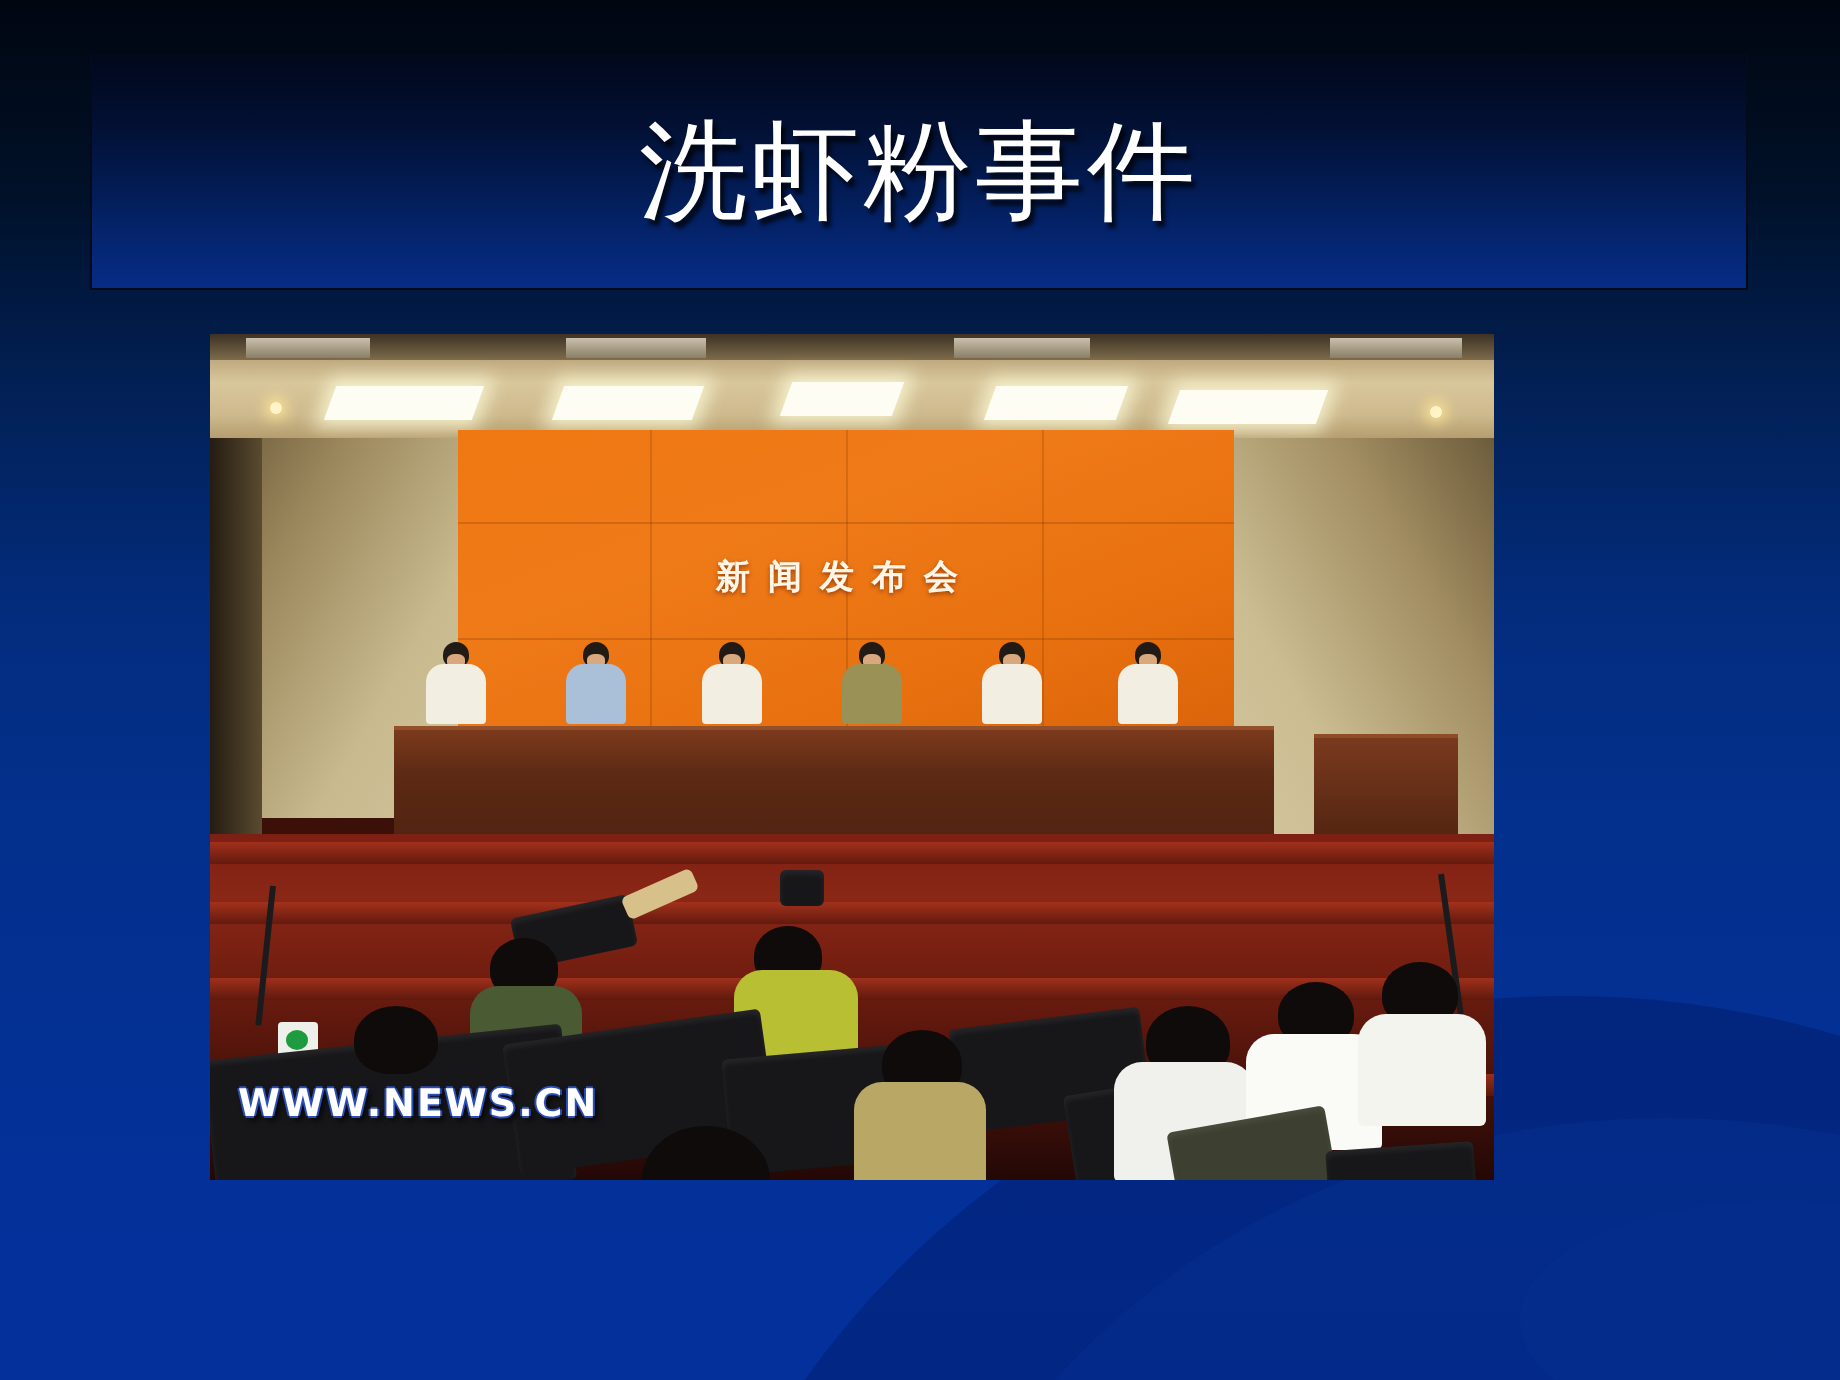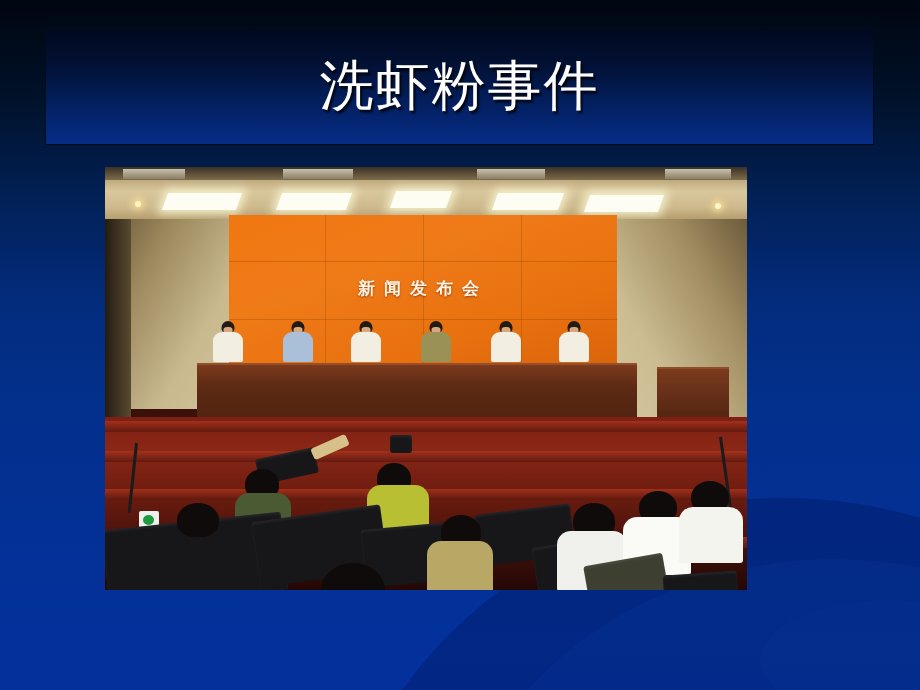--- a/index.html
+++ b/index.html
@@ -449,18 +449,19 @@
 
         <div class="head-blob" style="left:586px;top:64px;width:38px;height:32px"></div>
         <div class="shirt" style="left:574px;top:90px;width:64px;height:56px;background:#f4f4ee"></div>
 
         <div class="cam" style="left:484px;top:142px;width:80px;height:74px;transform:rotate(-10deg);background:#3d4030"></div>
         <div class="cam" style="left:560px;top:156px;width:74px;height:70px;transform:rotate(-4deg)"></div>
 
       </div>
 
       <div class="watermark">
+        <div class="wm-url">WWW.NEWS.CN</div>
       </div>
 
     </div>
   </div>
 
 </div>
 
 </body></html>

